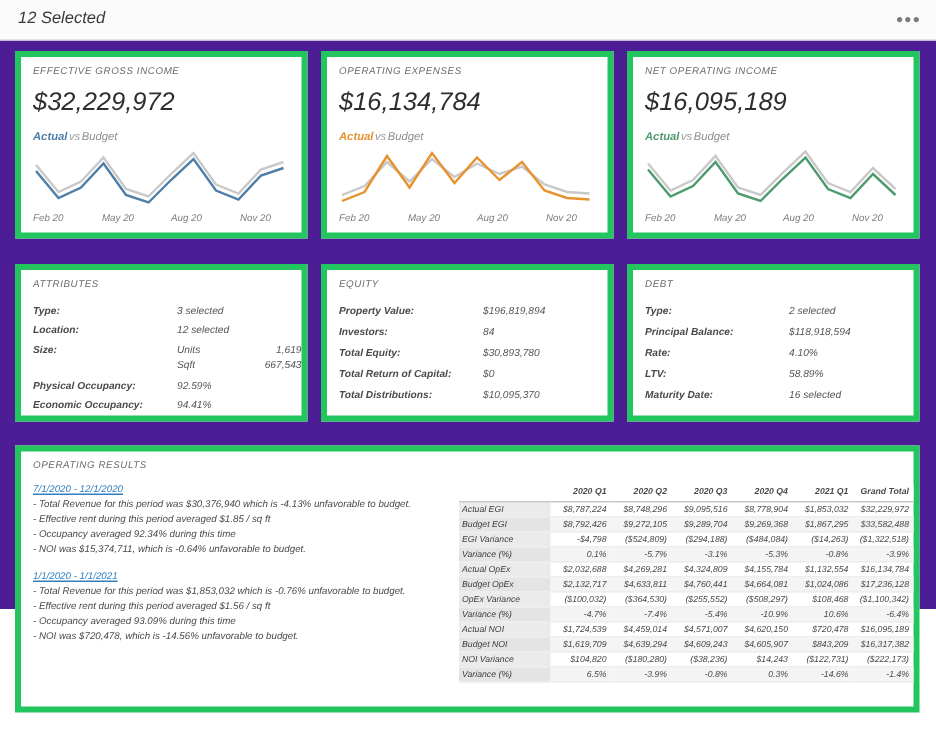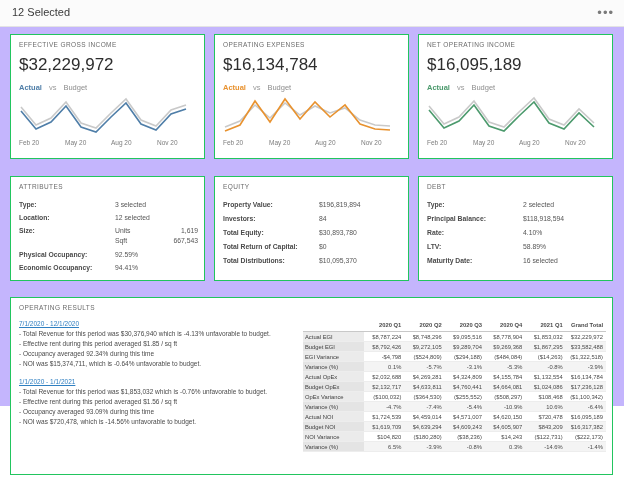--- a/index.html
+++ b/index.html
@@ -12,22 +12,23 @@
     height: 486px;
     font-family: "Liberation Sans", sans-serif;
     font-size: 7px;
     color: #333333;
     overflow: hidden;
   }
   #root {
     position: relative;
     width: 624px;
     height: 406px;
-    background: #c4b5fd;
+    background: #4c1d95;
     box-sizing: border-box;
+    font-style: italic;
   }
   
   .page-header {
     position: absolute;
     left: 0; top: 0;
     width: 624px; height: 26px;
     border-bottom: 1px solid #e3e3e3;
     background: #fbfbfb;
   }
   .page-title {
@@ -41,21 +42,21 @@
     right: 10px; top: 5px;
     font-size: 13px;
     letter-spacing: 1px;
     color: #7a7a7a;
     cursor: pointer;
   }
   
   .card {
     position: absolute;
     background: #ffffff;
-    border: 1px solid #22c55e;
+    border: 4px solid #22c55e;
     box-sizing: border-box;
   }
   .card-title {
     position: absolute;
     left: 8px; top: 6px;
     font-size: 6.5px;
     letter-spacing: .4px;
     color: #6b6b6b;
     text-transform: uppercase;
   }
@@ -70,21 +71,21 @@
     font-size: 17px;
     color: #2e2e2e;
   }
   .kpi-legend {
     position: absolute;
     left: 8px; top: 48px;
     font-size: 7.5px;
     color: #8d8d8d;
   }
   .kpi-legend .actual { font-weight: bold; margin-top: 36px; }
-  .kpi-legend .vs { color: #9a9a9a; padding: 0 7px; }
+  .kpi-legend .vs { color: #9a9a9a; padding: 0 1px; }
   .kpi-chart {
     position: absolute;
     left: 6px; top: 60px;
     width: 182px; height: 42px;
   }
   .axis-labels {
     position: absolute;
     left: 6px; top: 104px;
     width: 182px; height: 12px;
   }

